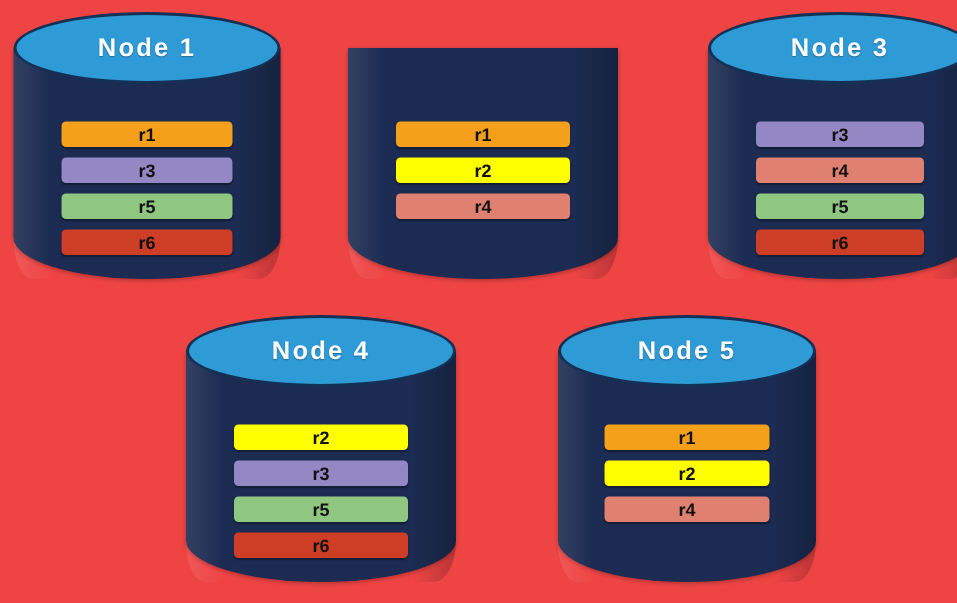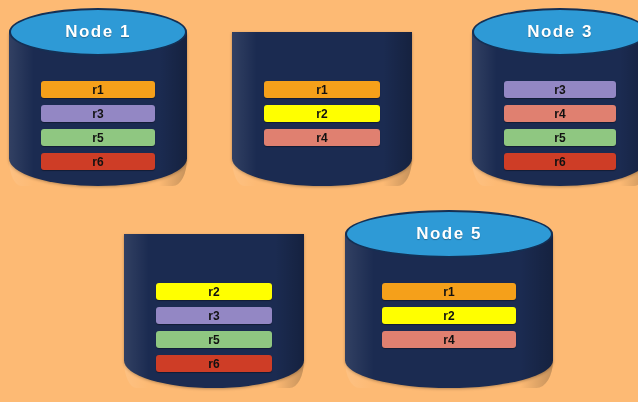--- a/index.html
+++ b/index.html
@@ -4,21 +4,21 @@
 <style>
   html, body {
     margin: 0;
     padding: 0;
     background: #ffffff;
   }
   #canvas {
     position: relative;
     width: 638px;
     height: 402px;
-    background: #fdba74;
+    background: #ef4444;
     overflow: hidden;
     font-family: "Liberation Sans", sans-serif;
   }
 
   
   .node {
     position: absolute;
   }
   .cyl-body {
     position: absolute;
@@ -139,28 +139,31 @@
           <div class="replica" style="background: rgb(147, 135, 196);">r3</div>
           <div class="replica" style="background: rgb(224, 128, 112);">r4</div>
           <div class="replica" style="background: rgb(143, 199, 129);">r5</div>
           <div class="replica" style="background: rgb(206, 61, 38);">r6</div>
         </div>
       </div>
       <div class="node" style="left: 124px; top: 210px; width: 180px; height: 178px;">
         <div class="cyl-body"></div>
         <div class="cyl-shade-l"></div>
         <div class="cyl-shade-r"></div>
+        <div class="cyl-top">
+          <span class="cyl-title">Node 4</span>
+        </div>
         <div class="replicas">
           <div class="replica" style="background: rgb(255, 255, 0);">r2</div>
           <div class="replica" style="background: rgb(147, 135, 196);">r3</div>
           <div class="replica" style="background: rgb(143, 199, 129);">r5</div>
           <div class="replica" style="background: rgb(206, 61, 38);">r6</div>
         </div>
       </div>
-      <div class="node" style="left: 345px; top: 210px; width: 208px; height: 178px;">
+      <div class="node" style="left: 372px; top: 210px; width: 172px; height: 178px;">
         <div class="cyl-body"></div>
         <div class="cyl-shade-l"></div>
         <div class="cyl-shade-r"></div>
         <div class="cyl-top">
           <span class="cyl-title">Node 5</span>
         </div>
         <div class="replicas">
           <div class="replica" style="background: rgb(245, 160, 26);">r1</div>
           <div class="replica" style="background: rgb(255, 255, 0);">r2</div>
           <div class="replica" style="background: rgb(224, 128, 112);">r4</div>

